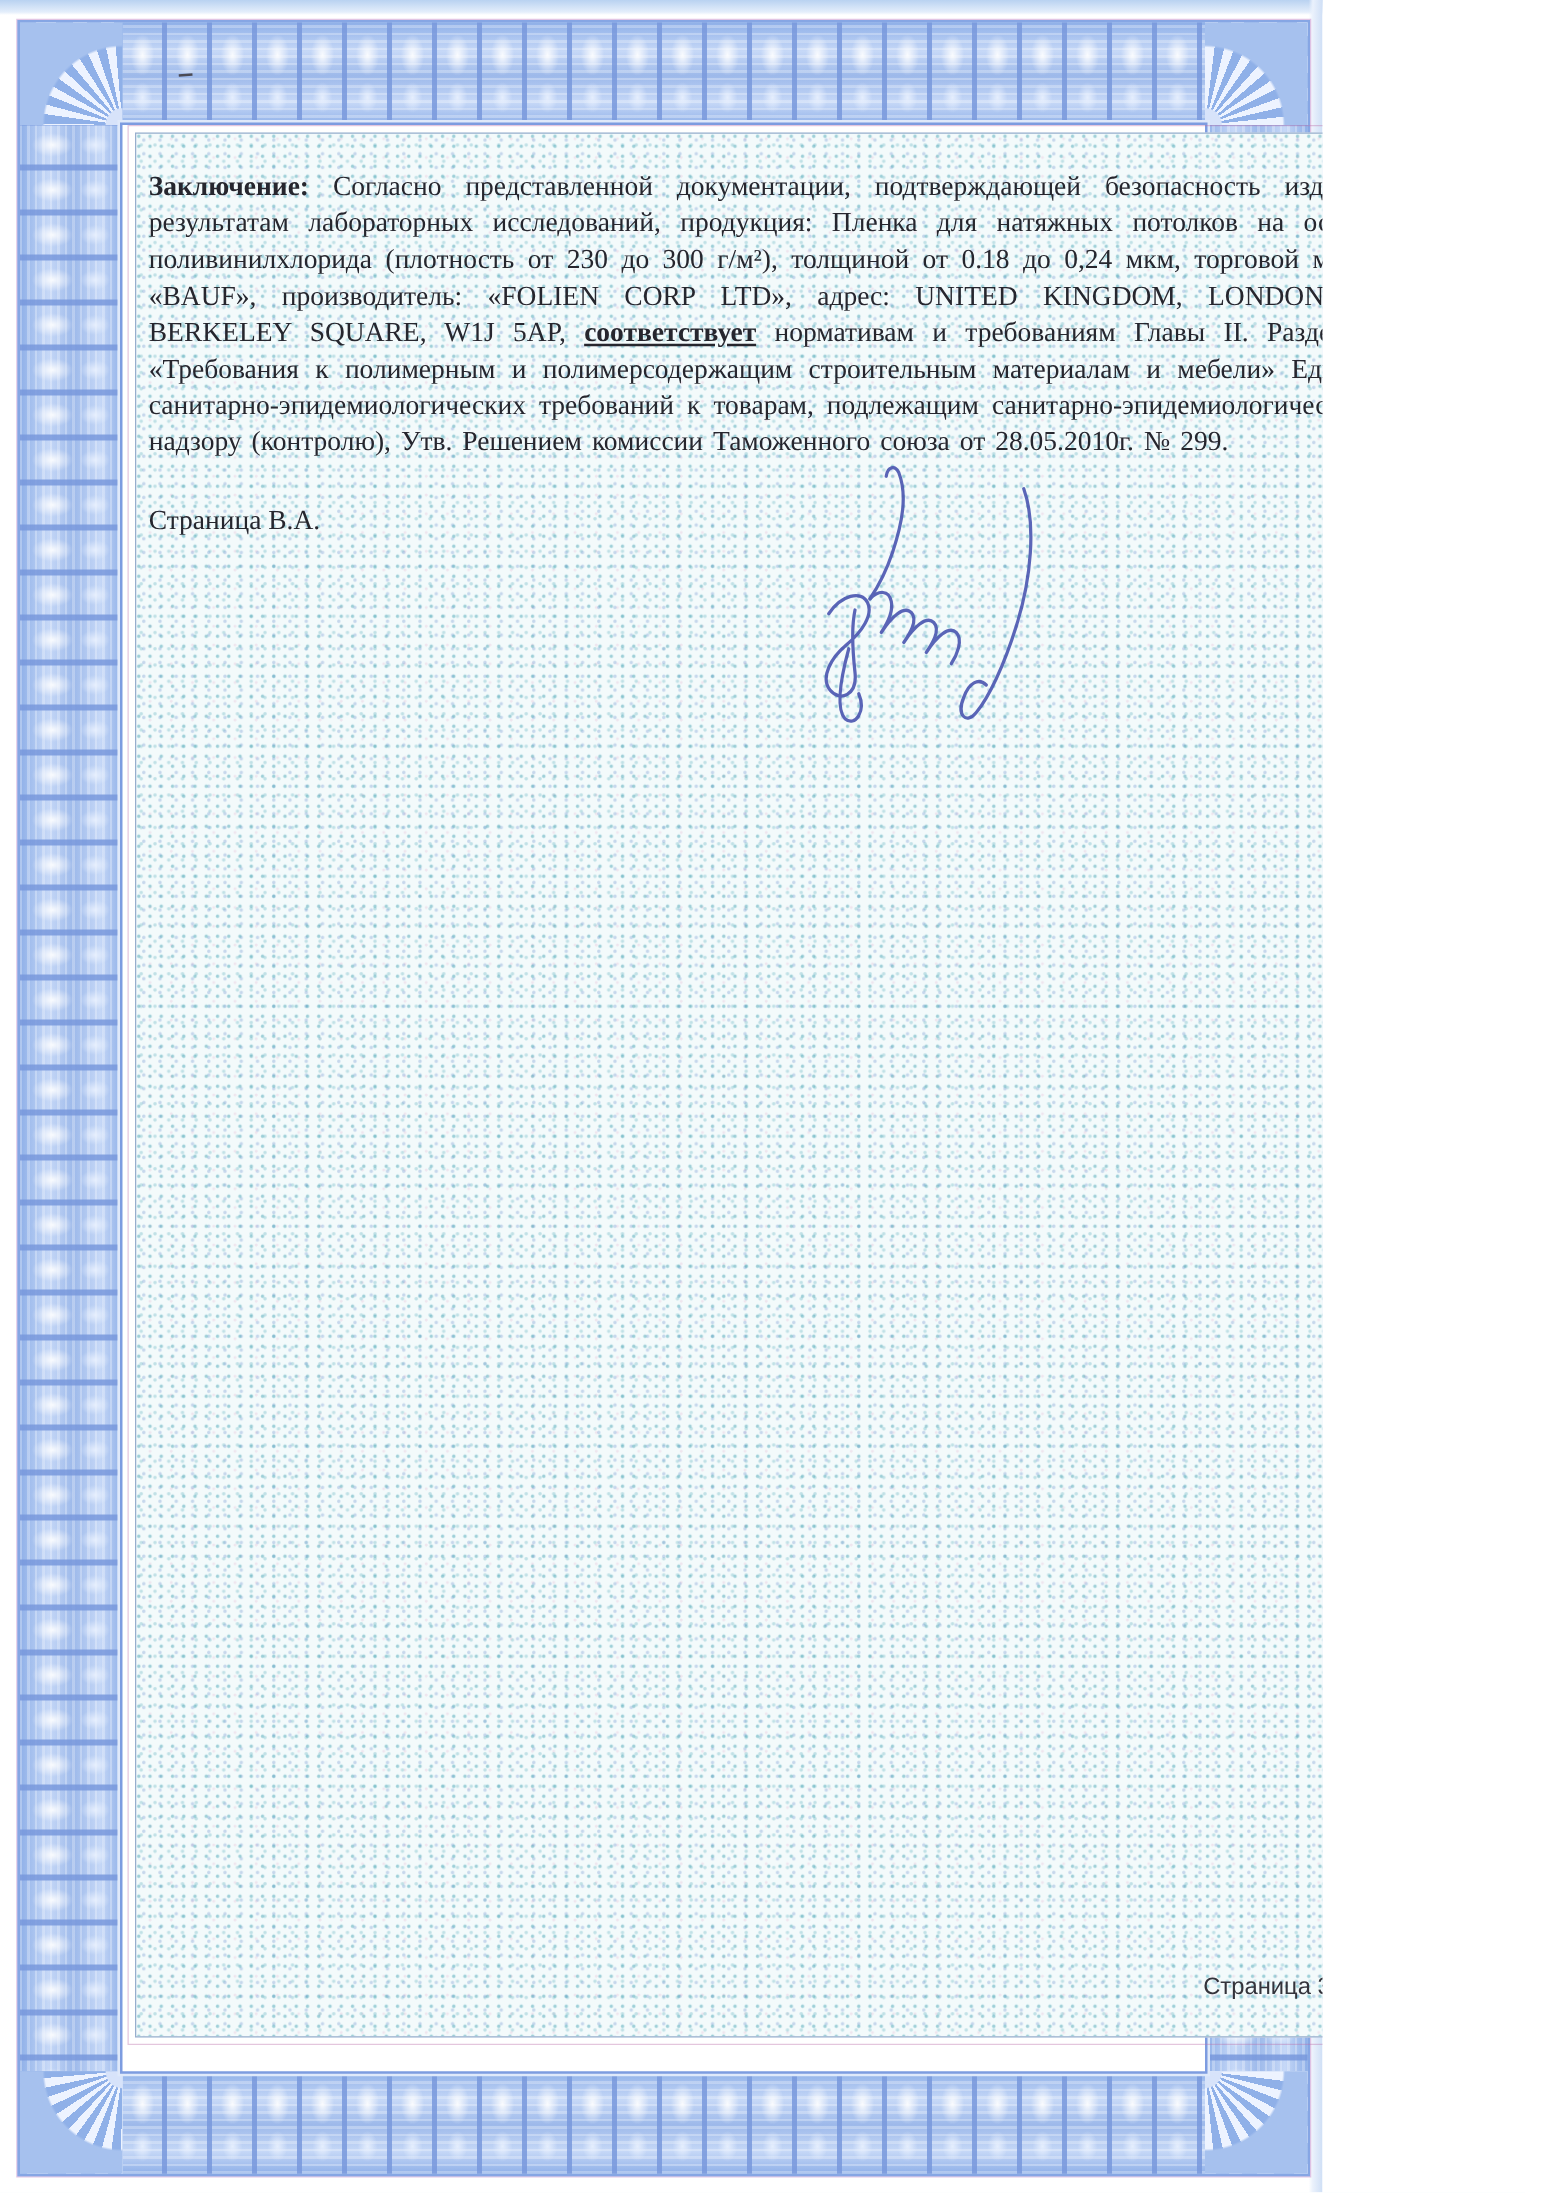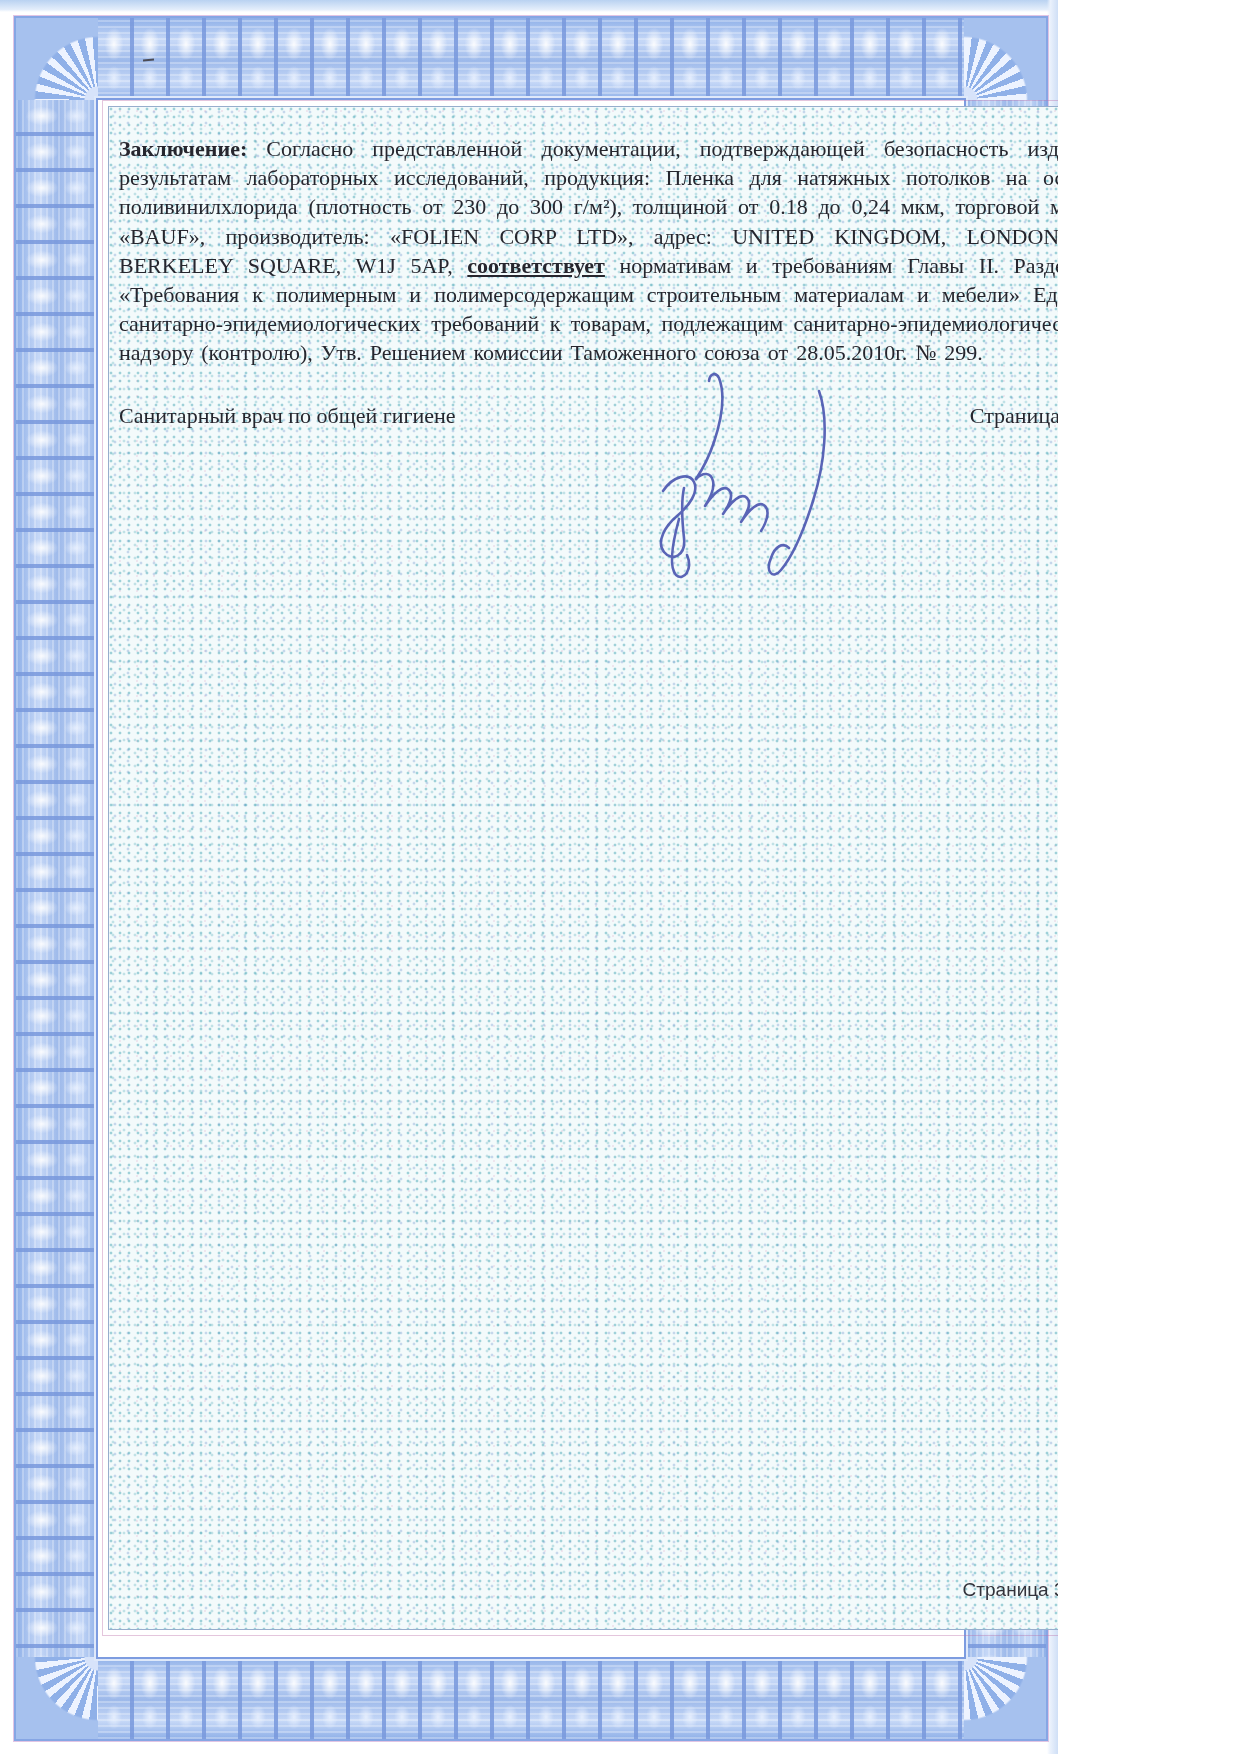--- a/index.html
+++ b/index.html
@@ -132,21 +132,20 @@
 
   <div class="artifact-dash"></div>
 
   <div class="inner-field"></div>
 
   <div class="content-area">
 
     <p class="conclusion"><span class="lbl">Заключение:</span><span> Согласно представленной документации, подтверждающей безопасность изделия, результатам лабораторных исследований, продукция: Пленка для натяжных потолков на основе поливинилхлорида (плотность от 230 до 300 г/м²), толщиной от 0.18 до 0,24 мкм, торговой марки «BAUF», производитель: «FOLIEN CORP LTD», адрес: UNITED KINGDOM, LONDON, 43 BERKELEY SQUARE, W1J 5AP, </span><span class="emph">соответствует</span><span> нормативам и требованиям Главы II. Раздел 6. «Требования к полимерным и полимерсодержащим строительным материалам и мебели» Единых санитарно-эпидемиологических требований к товарам, подлежащим санитарно-эпидемиологическому надзору (контролю), Утв. Решением комиссии Таможенного союза от 28.05.2010г. № 299.</span></p>
 
     <div class="sign-row">
-      <span>Санитарный врач по общей гигиене</span>
       <span>Страница В.А.</span>
     </div>
 
     <div class="signature">
       <svg viewBox="0 0 230 214" xmlns="http://www.w3.org/2000/svg">
         <g fill="none" stroke="#4a55b0" stroke-width="2.6" stroke-linecap="round" stroke-linejoin="round" opacity="0.9">
           <path d="M96,9 C93,3 87,4 86,12 M96,9 C103,27 99,49 91,73 C85,91 79,101 73,110"></path>
           <path d="M40,122 C50,107 66,103 71,113 C76,123 66,137 54,147 C42,157 33,173 41,183 C49,193 63,187 61,169 C59,151 58,133 61,119"></path>
           <path d="M56,150 C50,172 45,197 53,206 C61,213 70,200 64,186"></path>
           <path d="M73,110 C80,103 88,103 90,112 C92,121 86,131 82,137 C90,125 100,115 106,121 C112,127 104,139 100,145 C108,133 118,123 124,129 C130,135 122,147 118,153 C126,141 136,131 142,137 C148,143 142,156 138,162"></path>

